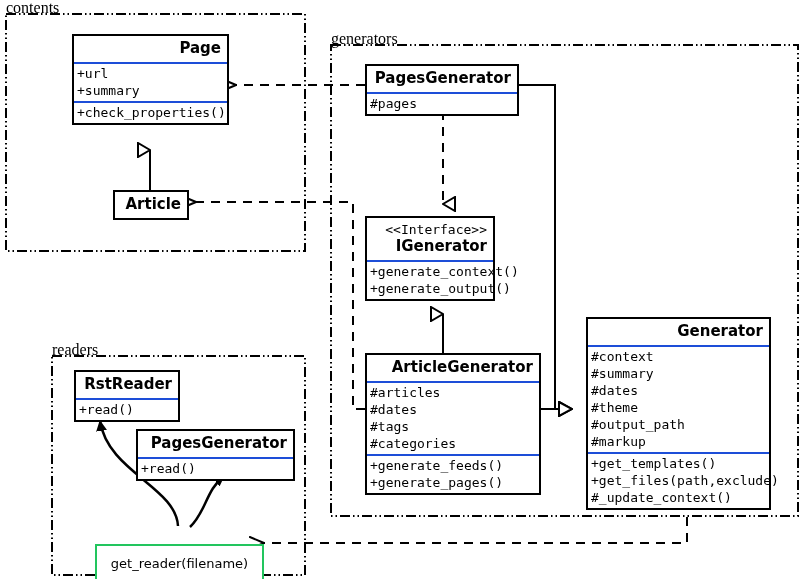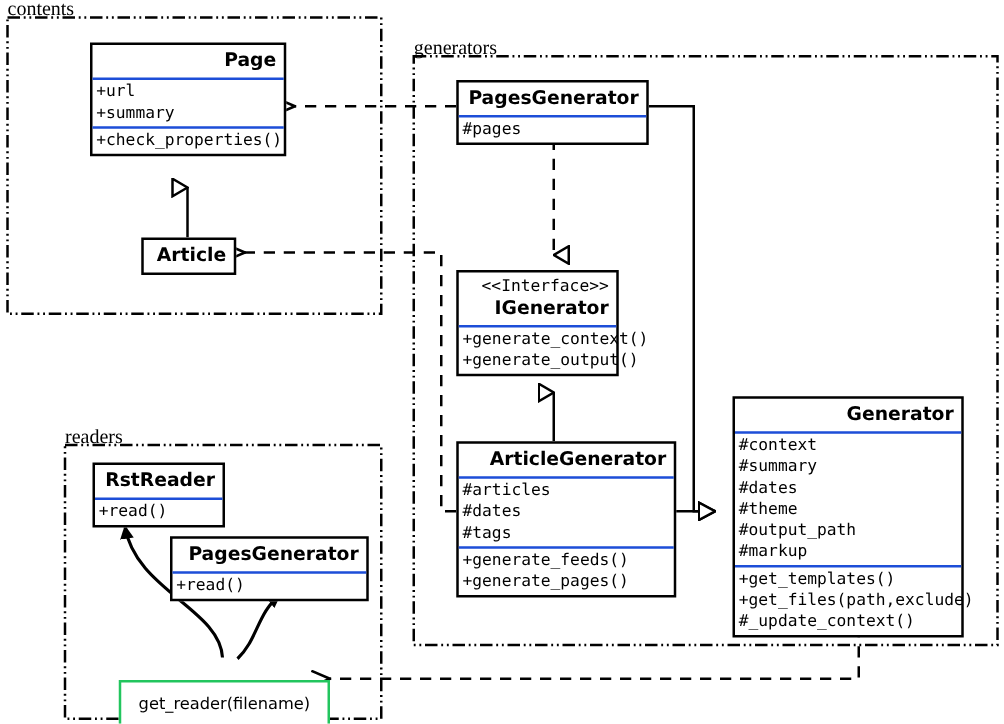--- a/index.html
+++ b/index.html
@@ -173,20 +173,21 @@
       <div>+generate_output()</div>
     </div>
   </div>
 
   <div class="uml" style="left:365px; top:353px; width:176px;">
     <div class="sec title">ArticleGenerator</div>
     <div class="sec members">
       <div>#articles</div>
       <div>#dates</div>
       <div>#tags</div>
+      <div>#categories</div>
     </div>
     <div class="sec members">
       <div>+generate_feeds()</div>
       <div>+generate_pages()</div>
     </div>
   </div>
 
   <div class="uml" style="left:586px; top:317px; width:185px;">
     <div class="sec title">Generator</div>
     <div class="sec members">

